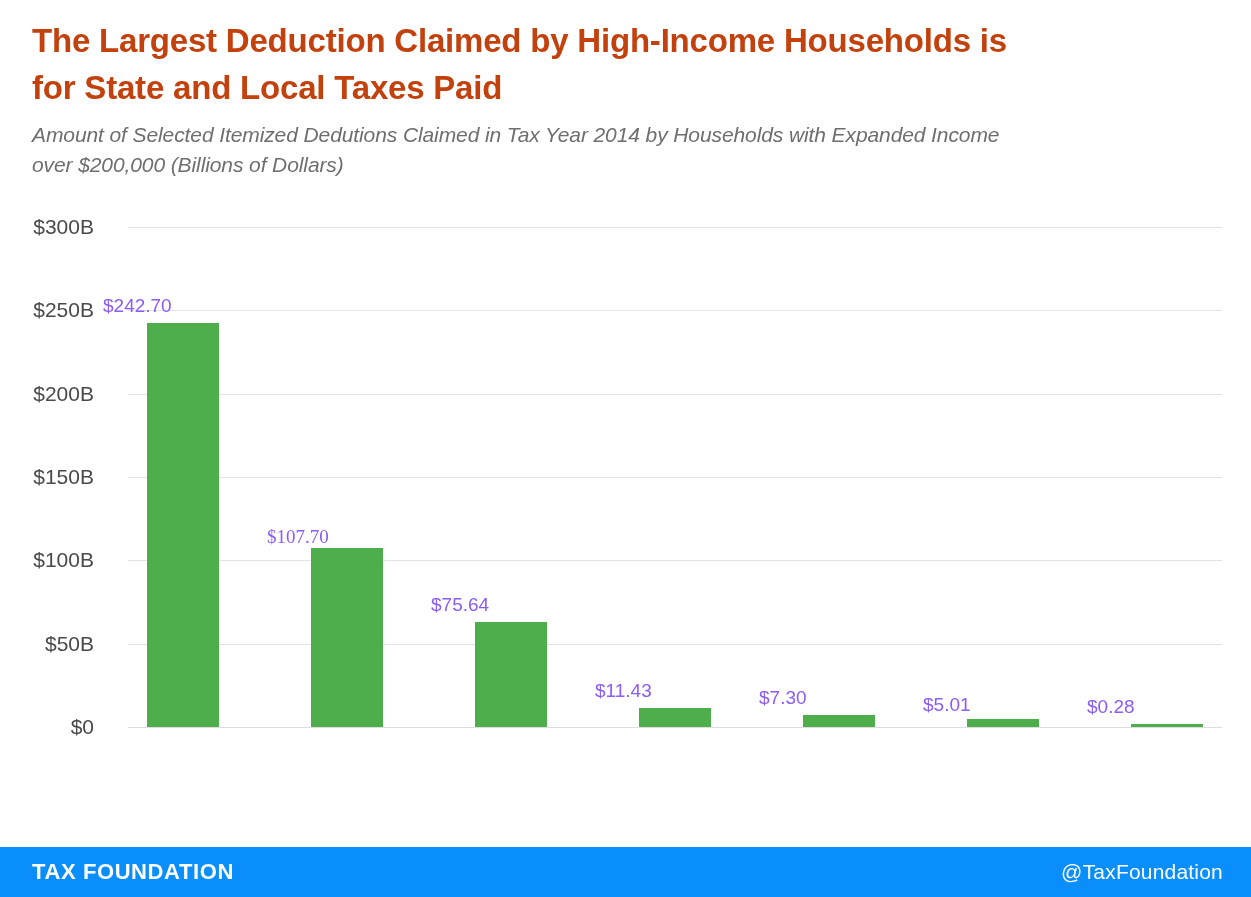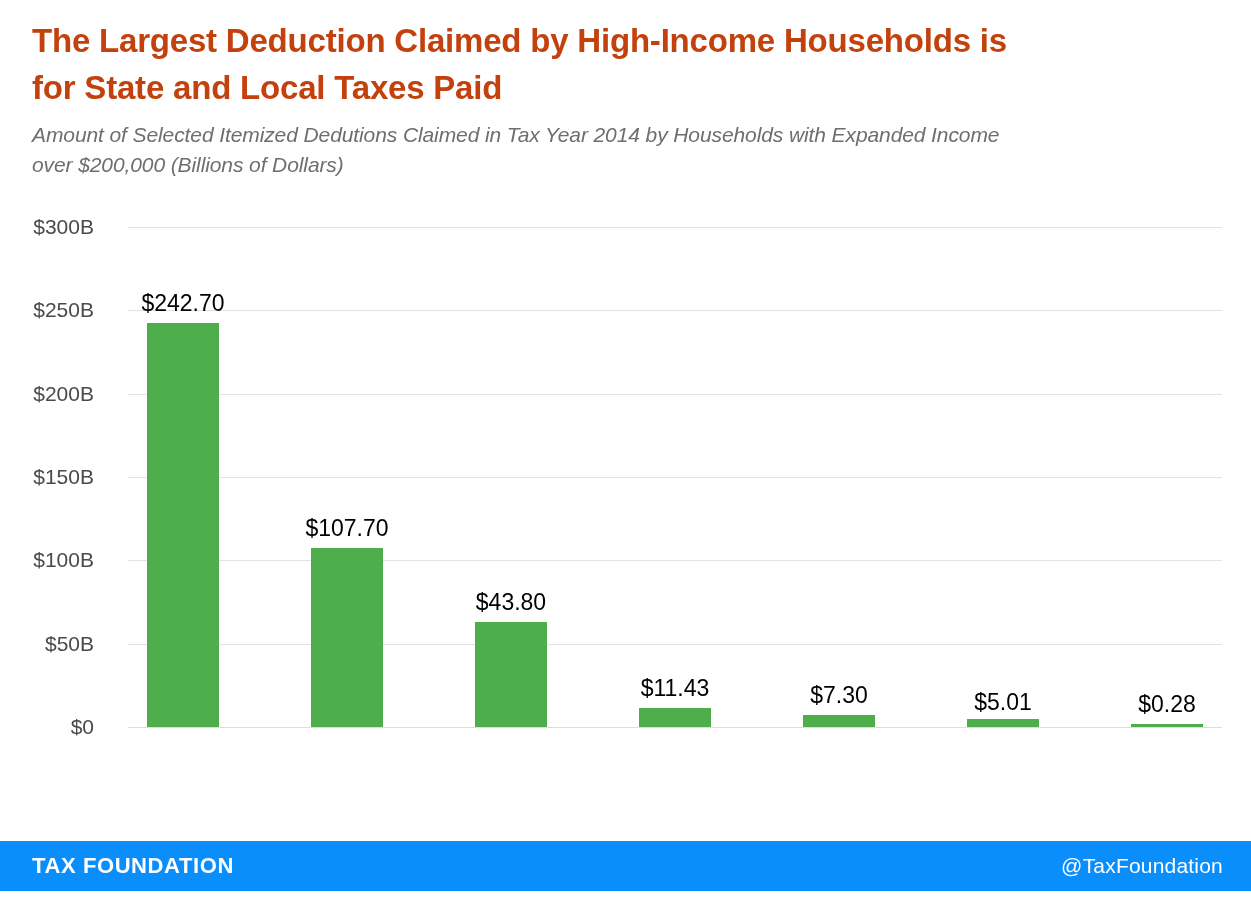--- a/index.html
+++ b/index.html
@@ -97,44 +97,44 @@
     position: absolute;
     bottom: 0;
     left: 0;
     width: 72px;
     background: #4FAE4C;
   }
   .bar-value {
     position: absolute;
     left: -44px;
     width: 160px;
-    text-align: center;
-    font-size: 23px;
-    color: #000000;
+    text-align: left;
+    font-size: 19px;
+    color: #8b5cf6;
     white-space: nowrap;
   }
 
   
   .source {
     position: absolute;
     left: 32px;
     top: 812px;
     font-size: 17.5px;
     color: #3f3f3f;
     white-space: nowrap;
   }
   .source .src-title {
     font-style: italic;
   }
 
   
   .footer {
     position: absolute;
     left: 0;
-    bottom: 6px;
+    bottom: 0;
     width: 1251px;
     height: 50px;
     background: #0a8efc;
   }
   .footer-brand {
     position: absolute;
     left: 32px;
     top: 50%;
     transform: translateY(-50%);
     color: #ffffff;
@@ -179,25 +179,25 @@
         <div class="gridline" style="top: 22px;"></div>
         <div class="ytick-label" style="top: 22px;">$300B</div>
       </div>
     <div class="bars-layer" id="bars-layer">
         <div class="bar-group" style="left: 147px;">
           <div class="bar-rect" style="height: 404.5px; background: rgb(79, 174, 76);"></div>
           <div class="bar-value" style="bottom: 410.5px;">$242.70</div>
         </div>
         <div class="bar-group" style="left: 311px;">
           <div class="bar-rect" style="height: 179.5px; background: rgb(79, 174, 76);"></div>
-          <div class="bar-value" style="bottom: 185px;">$107.70</div>
+          <div class="bar-value" style="bottom: 179px; font-family: Liberation Serif, serif;">$107.70</div>
         </div>
         <div class="bar-group" style="left: 475px;">
           <div class="bar-rect" style="height: 105.2px; background: rgb(79, 174, 76);"></div>
-          <div class="bar-value" style="bottom: 111.2px;">$43.80</div>
+          <div class="bar-value" style="bottom: 111.2px;">$75.64</div>
         </div>
         <div class="bar-group" style="left: 639px;">
           <div class="bar-rect" style="height: 19.05px; background: rgb(79, 174, 76);"></div>
           <div class="bar-value" style="bottom: 25.05px;">$11.43</div>
         </div>
         <div class="bar-group" style="left: 803px;">
           <div class="bar-rect" style="height: 12.1667px; background: rgb(79, 174, 76);"></div>
           <div class="bar-value" style="bottom: 18.1667px;">$7.30</div>
         </div>
         <div class="bar-group" style="left: 967px;">

